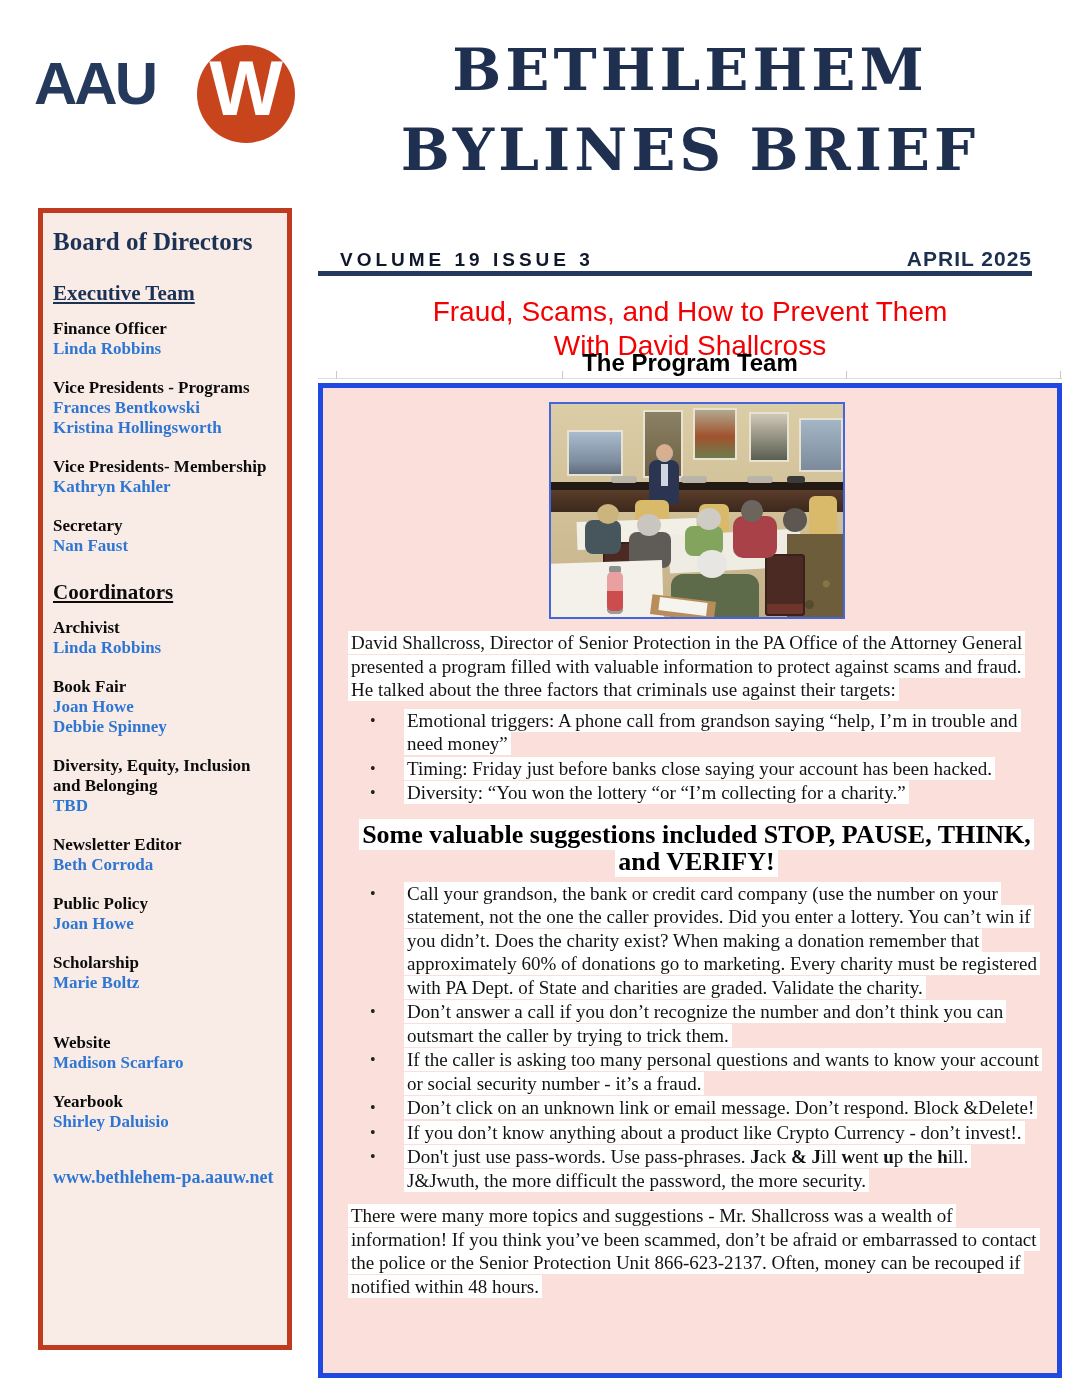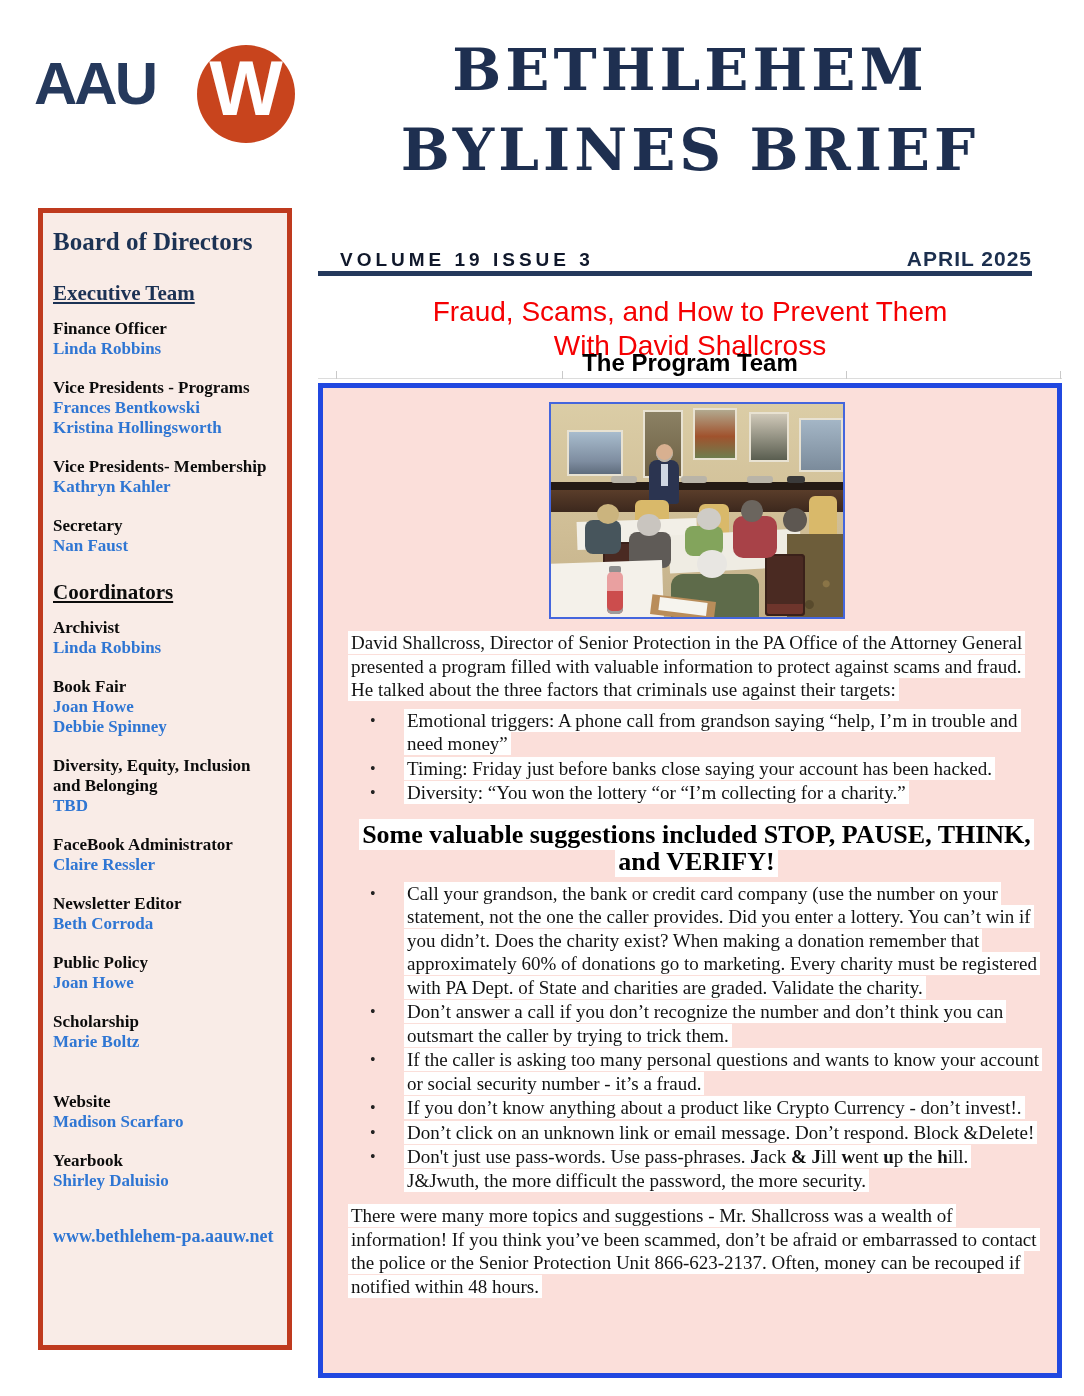--- a/index.html
+++ b/index.html
@@ -172,24 +172,20 @@
         <div class="role">
           <div class="role-title">Book Fair</div>
           <div class="role-name">Joan Howe</div>
           <div class="role-name">Debbie Spinney</div>
         </div>
         <div class="role">
           <div class="role-title">Diversity, Equity, Inclusion and Belonging</div>
           <div class="role-name">TBD</div>
         </div>
         <div class="role">
-          <div class="role-title">FaceBook Administrator</div>
-          <div class="role-name">Claire Ressler</div>
-        </div>
-        <div class="role">
           <div class="role-title">Newsletter Editor</div>
           <div class="role-name">Beth Corroda</div>
         </div>
         <div class="role">
           <div class="role-title">Public Policy</div>
           <div class="role-name">Joan Howe</div>
         </div>
         <div class="role">
           <div class="role-title">Scholarship</div>
           <div class="role-name">Marie Boltz</div>
@@ -263,21 +259,21 @@
         <li><span class="hl">Timing: Friday just before banks close saying your account has been hacked.</span></li>
         <li><span class="hl">Diversity: “You won the lottery “or “I’m collecting for a charity.”</span></li>
       </ul>
 
     <h3 class="sugg"><span class="hl">Some valuable suggestions included STOP, PAUSE, THINK, and VERIFY!</span></h3>
 
     <ul class="bullets">
         <li><span class="hl">Call your grandson, the bank or credit card company (use the number on your statement, not the one the caller provides.  Did you enter a lottery.  You can’t win if you didn’t.  Does the charity exist?  When making a donation remember that approximately 60% of donations go to marketing. Every charity must be registered with PA Dept. of State and charities are graded. Validate the charity.</span></li>
         <li><span class="hl">Don’t answer a call if you don’t recognize the number and don’t think you can outsmart the caller by trying to trick them.</span></li>
         <li><span class="hl">If the caller is asking too many personal questions and wants to know your account or social security number - it’s a fraud.</span></li>
+        <li><span class="hl">Don’t click on an unknown link or email message. Don’t respond. Block &amp;Delete!</span></li>
         <li><span class="hl">If you don’t know anything about a product like Crypto Currency - don’t invest!.</span></li>
-        <li><span class="hl">Don’t click on an unknown link or email message. Don’t respond. Block &amp;Delete!</span></li>
         <li><span class="hl"><span>Don't just use pass-words. Use pass-phrases. </span><b>J</b><span>ack </span><b>&amp; J</b><span>ill </span><b>w</b><span>ent </span><b>u</b><span>p </span><b>t</b><span>he </span><b>h</b><span>ill. J&amp;Jwuth, the more difficult the password, the more security.</span></span></li>
       </ul>
 
     <p class="closing"><span class="hl">There were many more topics and suggestions - Mr. Shallcross was a wealth of information!  If you think you’ve been scammed, don’t be afraid or embarrassed to contact the police or the Senior Protection Unit 866-623-2137.  Often, money can be recouped if notified within 48 hours.</span></p>
   </section>
 
 </div>
 
 </body></html>

